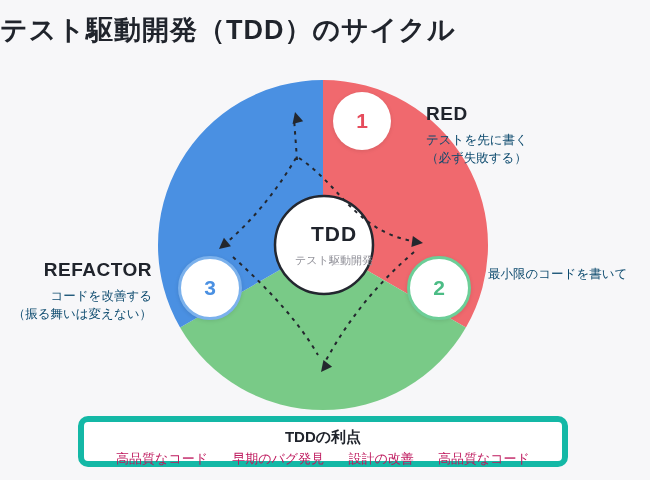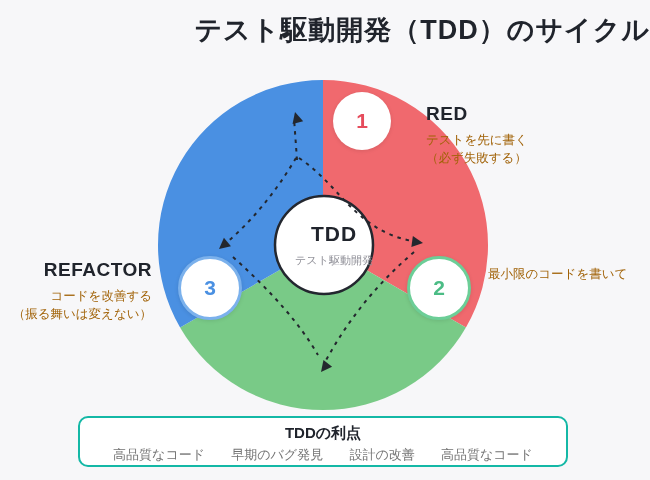--- a/index.html
+++ b/index.html
@@ -5,21 +5,21 @@
   html, body { margin: 0; padding: 0; }
   body {
     width: 650px; height: 480px;
     overflow: hidden; position: relative;
     background: #f7f7f9;
     font-family: "Liberation Sans", "DejaVu Sans", sans-serif;
     color: #20242c;
   }
   .page-title {
     position: absolute; left: 0; top: 12px; width: 650px;
-    text-align: right; font-size: 27px; font-weight: 800;
+    text-align: left; font-size: 27px; font-weight: 800;
     letter-spacing: 1px; margin: 0;
   }
   .diagram-svg { position: absolute; left: 0; top: 0; }
 
   
   .center-text {
     position: absolute; left: 285px; top: 196px; width: 98px; height: 98px;
     display: flex; flex-direction: column; align-items: center; justify-content: center;
     text-align: center; pointer-events: none;
   }
@@ -33,36 +33,36 @@
     font-weight: 800; font-size: 21px;
     box-shadow: 0 1px 4px rgba(0,0,0,0.10);
   }
   .step-circle.c1 { left: 333px; top: 92px;  width: 58px; height: 58px; }
   .step-circle.c2 { left: 407px; top: 256px; width: 58px; height: 58px; border: 3px solid; }
   .step-circle.c3 { left: 178px; top: 256px; width: 58px; height: 58px; border: 3px solid; }
 
   
   .phase-label { position: absolute; }
   .phase-label .phase-name { font-size: 19px; font-weight: 800; letter-spacing: .5px; }
-  .phase-label .phase-desc { font-size: 12.5px; color: #a16207; line-height: 18px; margin-top: 6px; }
+  .phase-label .phase-desc { font-size: 12.5px; color: #0c4a6e; line-height: 18px; margin-top: 6px; }
   .phase-label.red   { left: 426px; top: 103px; text-align: left; }
   .phase-label.green { left: 488px; top: 259px; text-align: left; }
   .phase-label.refactor { left: 10px; top: 259px; width: 142px; text-align: right; }
 
   
   .benefits-card {
     position: absolute; left: 78px; top: 416px; width: 490px; height: 51px;
     box-sizing: border-box; background: #fff;
-    border: 2px solid #14b8a6; border-radius: 10px;
+    border: 6px solid #14b8a6; border-radius: 10px;
   }
   .benefits-title { text-align: center; font-size: 15px; font-weight: 800; margin-top: 6px; }
   .benefits-items {
     display: flex; justify-content: space-around; align-items: center;
     padding: 0 20px; margin-top: 3px;
-    font-size: 13px; color: #737373;
+    font-size: 13px; color: #be185d;
   }
 </style>
 </head>
 <body style="background-color: rgb(247, 247, 249);">
 
 <h1 class="page-title">テスト駆動開発（TDD）のサイクル</h1>
 
 <svg class="diagram-svg" width="650" height="480" viewBox="0 0 650 480">
 
   <path d="M 323 245 L 323 80 A 165 165 0 0 1 465.9 327.5 Z" style="fill: rgb(240, 105, 110);"></path>

